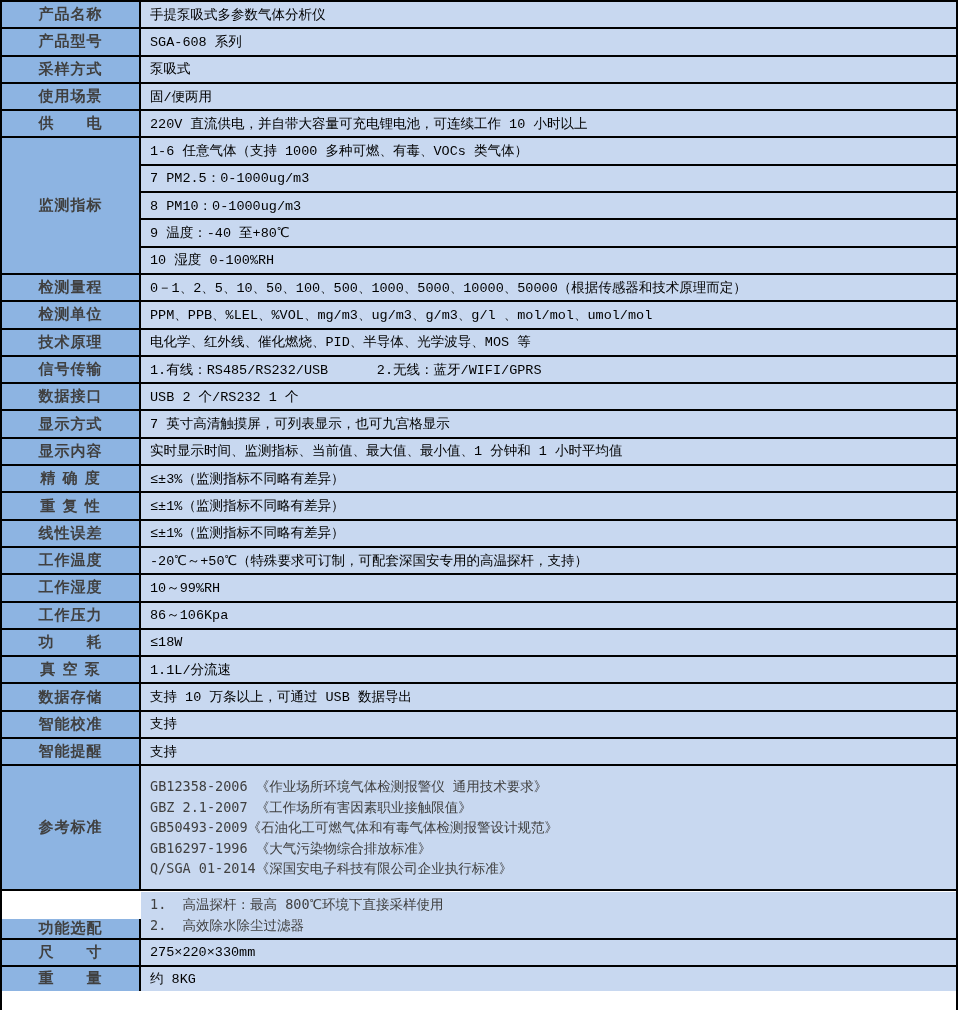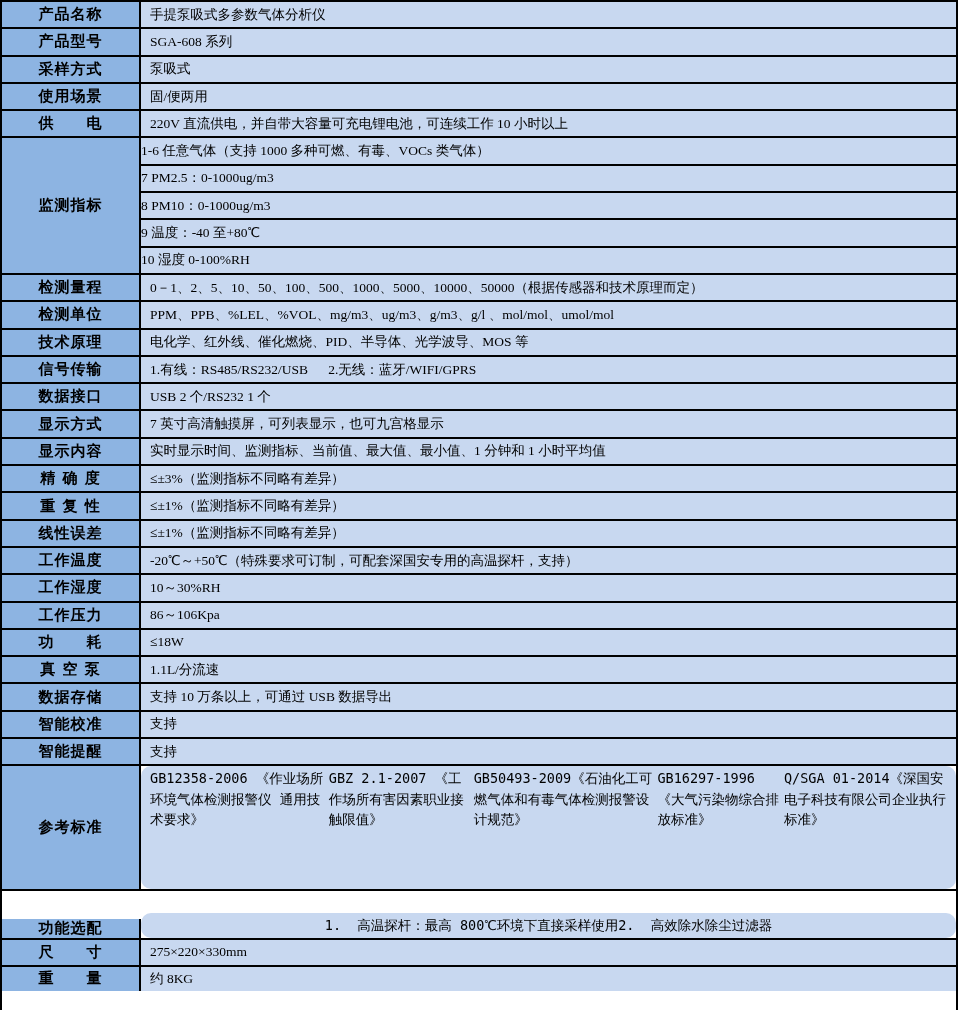--- a/index.html
+++ b/index.html
@@ -7,32 +7,32 @@
         font-family:"DejaVu Sans", sans-serif;}
   .spec{width:958px;box-sizing:border-box;border:2px solid #000;border-bottom:none;
         display:flex;flex-direction:column;height:1010px;}
   .r{display:flex;box-sizing:border-box;border-bottom:2px solid #000;height:27.3px;flex:0 0 auto;}
   .r.last{border-bottom:none;height:23.5px;}
   .r-monitor{height:136.5px;}
   .r-std{height:124.5px;}
   .r-opt{height:49px;align-items:flex-end;}
   .lab{width:139px;flex:0 0 139px;background:#8db4e2;border-right:2px solid #000;
        box-sizing:border-box;display:flex;align-items:center;justify-content:center;
-       font-weight:bold;font-size:15px;color:#000000;white-space:pre;letter-spacing:1px;}
+       font-weight:bold;font-size:15px;color:#404040;white-space:pre;letter-spacing:1px;}
   .val{flex:1;background:#c8d8f0;display:flex;align-items:center;
        padding:0 9px;font-size:13.5px;color:#000;white-space:pre-wrap;
-       font-family:Liberation Serif, serif;overflow:hidden;}
+       font-family:Liberation Mono, monospace;overflow:hidden;}
   .vcol{flex:1;background:#c8d8f0;display:flex;flex-direction:column;padding:0;}
-  .sub{flex:1;display:flex;align-items:center;padding:0 0;font-size:13.5px;color:#000;
+  .sub{flex:1;display:flex;align-items:center;padding:0 9px;font-size:13.5px;color:#000;
        white-space:pre-wrap;border-bottom:2px solid #000;box-sizing:border-box;
-       font-family:Liberation Serif, serif;}
+       font-family:Liberation Mono, monospace;}
   .sub:last-child{border-bottom:none;text-align:center;}
-  .mlines{flex:1;background:#c8d8f0;display:flex;flex-direction:row;justify-content:center;
-       padding:2px 9px;font-size:13.5px;color:#000000;
-       font-family:"DejaVu Sans Mono", monospace;border-radius:10px;}
+  .mlines{flex:1;background:#c8d8f0;display:flex;flex-direction:column;justify-content:center;
+       padding:2px 9px;font-size:13.5px;color:#404040;
+       font-family:"DejaVu Sans Mono", monospace;}
   .mlines .ln{line-height:20.5px;white-space:pre-wrap;}
   .r-opt .mlines .ln{line-height:21px;}
 </style>
 </head>
 <body>
 
 <div class="page">
   <div class="spec">
 
     <div class="r">
@@ -122,21 +122,21 @@
       <div class="val">≤±1%（监测指标不同略有差异）</div>
     </div>
 
     <div class="r">
       <div class="lab">工作温度</div>
       <div class="val">-20℃～+50℃（特殊要求可订制，可配套深国安专用的高温探杆，支持）</div>
     </div>
 
     <div class="r">
       <div class="lab">工作湿度</div>
-      <div class="val">10～30%RH</div>
+      <div class="val">10～99%RH</div>
     </div>
 
     <div class="r">
       <div class="lab">工作压力</div>
       <div class="val">86～106Kpa</div>
     </div>
 
     <div class="r">
       <div class="lab">功　　耗</div>
       <div class="val">≤18W</div>

